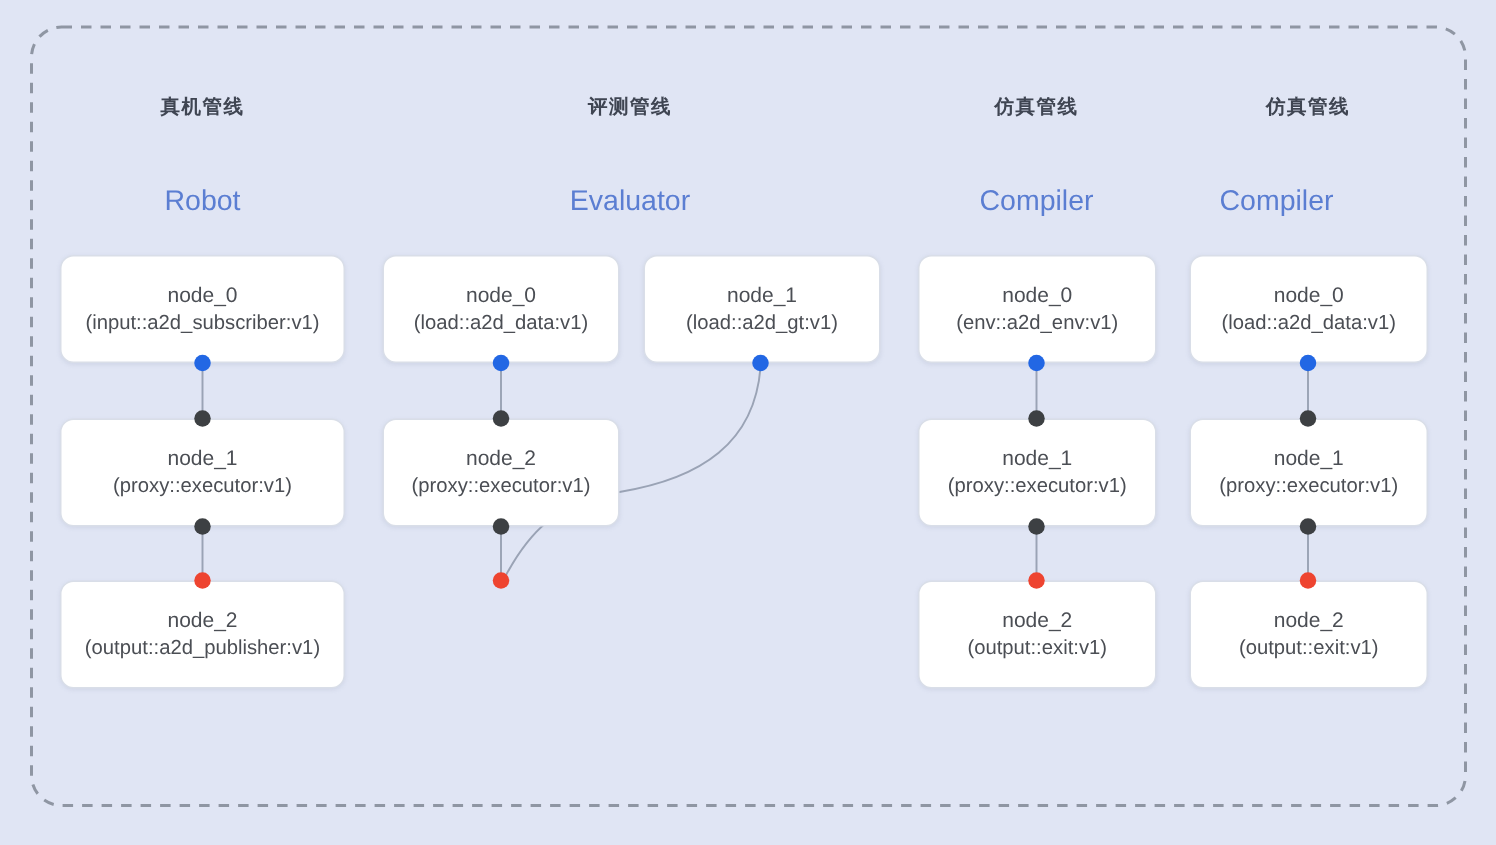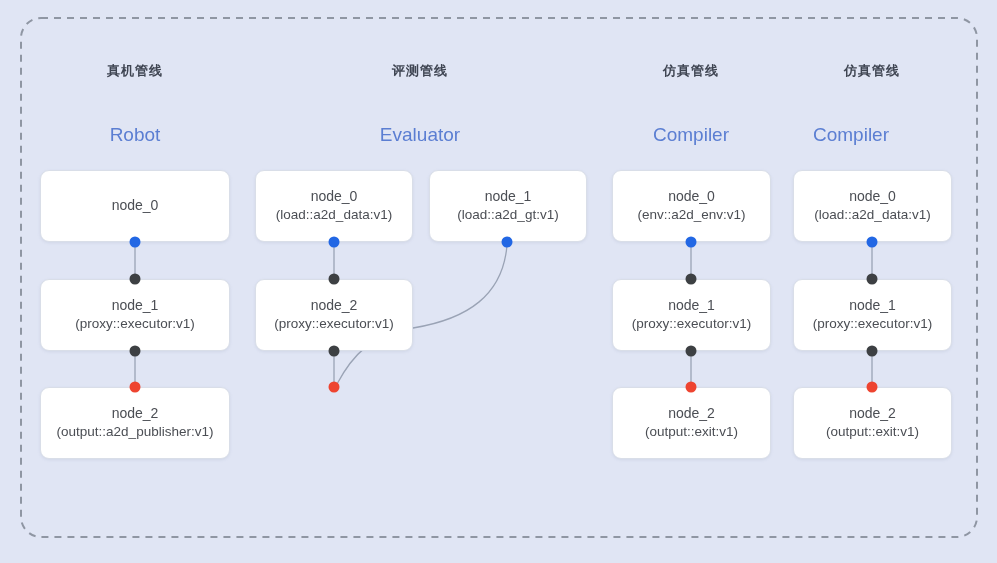--- a/index.html
+++ b/index.html
@@ -109,20 +109,21 @@
   <div class="pipeline-title-cn" style="left:691px">仿真管线</div>
   <div class="pipeline-title-cn" style="left:872px">仿真管线</div>
 
   <div class="pipeline-title-en" style="left:135px">Robot</div>
   <div class="pipeline-title-en" style="left:420px">Evaluator</div>
   <div class="pipeline-title-en" style="left:691px">Compiler</div>
   <div class="pipeline-title-en" style="left:851px">Compiler</div>
 
   <div class="node-box" style="left:40px;top:170px;width:190px">
     <span class="node-name">node_0</span>
+    <span class="node-type">(input::a2d_subscriber:v1)</span>
   </div>
   <div class="node-box" style="left:40px;top:279px;width:190px">
     <span class="node-name">node_1</span>
     <span class="node-type">(proxy::executor:v1)</span>
   </div>
   <div class="node-box" style="left:40px;top:387px;width:190px">
     <span class="node-name">node_2</span>
     <span class="node-type">(output::a2d_publisher:v1)</span>
   </div>
 

